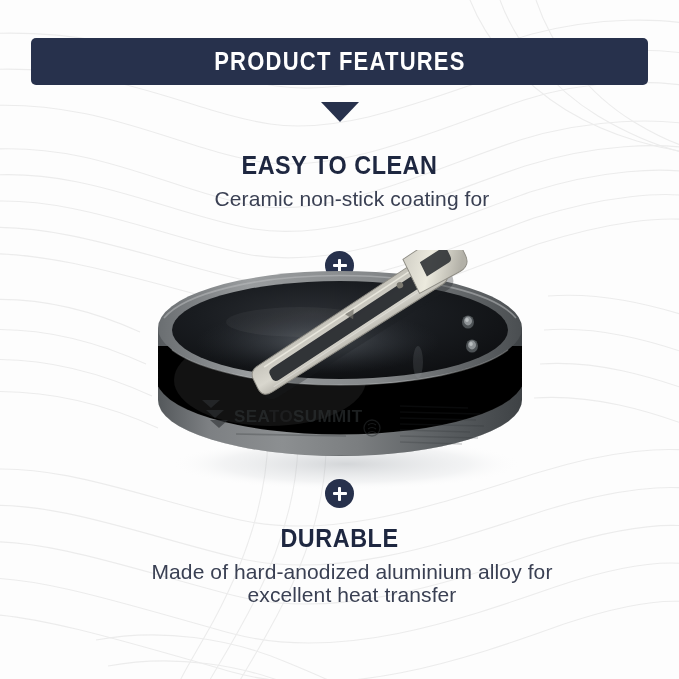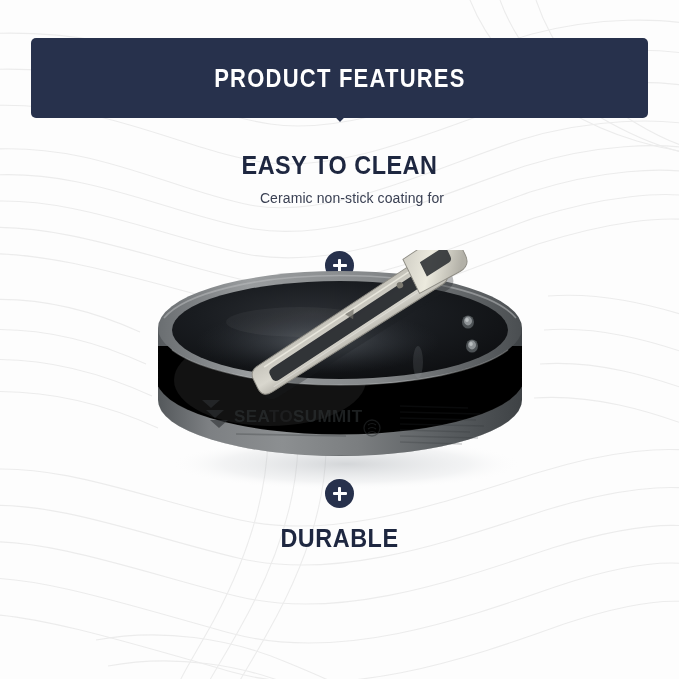--- a/index.html
+++ b/index.html
@@ -9,21 +9,21 @@
     font-family:"Liberation Sans", sans-serif;
     position:relative;
   }
   #stage{position:absolute;inset:0;width:679px;height:679px;overflow:hidden;}
 
   
   #topo{position:absolute;inset:0;width:679px;height:679px;}
 
   
   .banner{
-    position:absolute;left:31px;top:38px;width:617px;height:80px;
+    position:absolute;left:31px;top:38px;width:617px;height:47px;
     background:#27314c;border-radius:5px;
     display:flex;align-items:center;justify-content:center;
   }
   .banner-title{
     color:#ffffff;
     font-family:"Liberation Sans Narrow","Liberation Sans",sans-serif;
     font-weight:bold;
     font-size:25px;
     letter-spacing:1.4px;
     transform:scaleX(.88);
@@ -44,21 +44,21 @@
     font-weight:bold;
     color:#1e2740;
     font-size:26px;
     letter-spacing:.6px;
     transform:scaleX(.9);
     margin:0 0 6px 0;
     white-space:nowrap;
   }
   .feature-body{
     color:#3a4053;
-    font-size:14px;
+    font-size:21px;
     line-height:23px;
     font-weight:400;
     letter-spacing:.1px;
     padding-left:25px;
   }
   .feature-body div{white-space:nowrap;}
 
   #feature-clean{top:150px;}
   #feature-durable{top:523px;text-align:center;}
 
@@ -285,15 +285,19 @@
     </g>
   </svg>
 
   <div class="plus-badge" id="badge-durable">
     <span class="bar-h"></span>
     <span class="bar-v"></span>
   </div>
 
   <div class="feature" id="feature-durable">
     <div class="feature-title">DURABLE</div>
+    <div class="feature-body">
+      <div>Made of hard-anodized aluminium alloy for</div>
+      <div>excellent heat transfer</div>
+    </div>
   </div>
 
 </div>
 
 </body></html>

